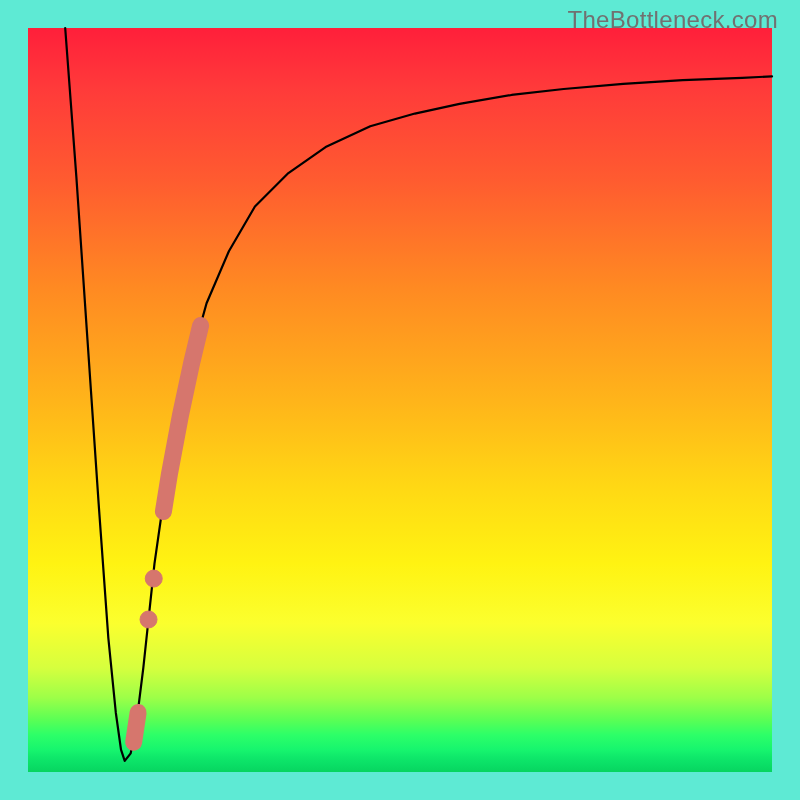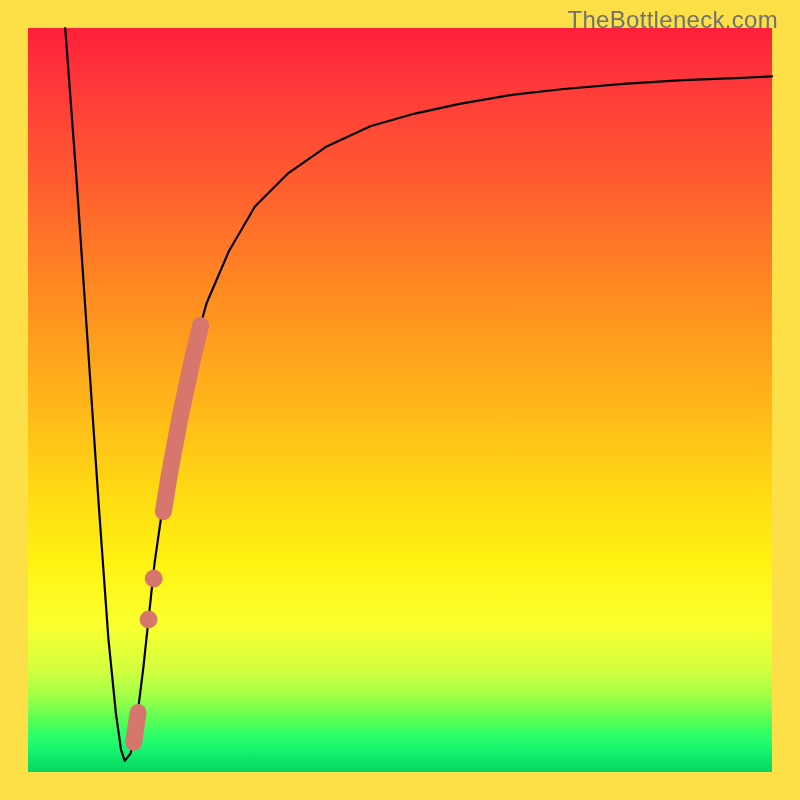--- a/index.html
+++ b/index.html
@@ -8,21 +8,21 @@
     width: 800px;
     height: 800px;
     overflow: hidden;
     background: #000;
     font-family: Arial, Helvetica, sans-serif;
   }
   .frame {
     position: relative;
     width: 800px;
     height: 800px;
-    background: #fde047;
+    background: #5eead4;
   }
   .plot-area {
     position: absolute;
     left: 28px;
     top: 28px;
     width: 744px;
     height: 744px;
     background: linear-gradient(to bottom,
       #ff1f3a 0%,
       #ff3a3a 8%,

